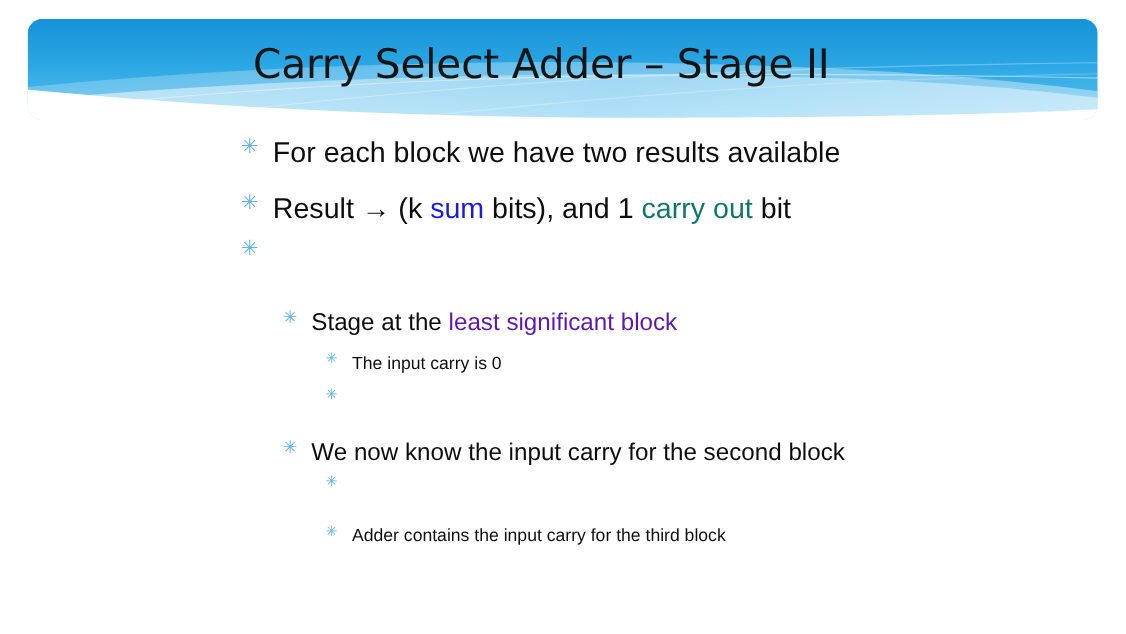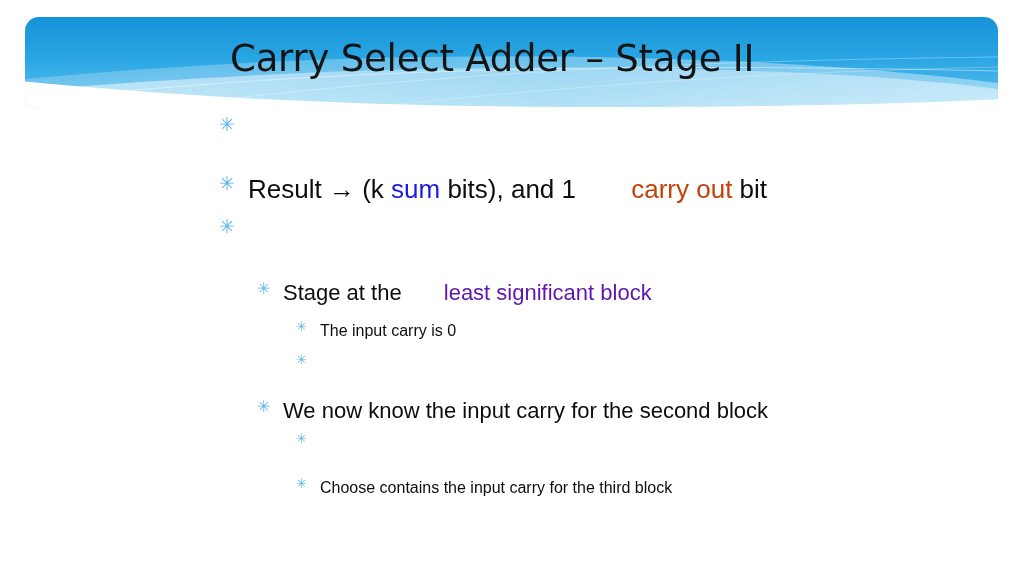--- a/index.html
+++ b/index.html
@@ -135,22 +135,22 @@
     position: relative;
     top: 3px;
   }
 
   
   .gap-before-l2 { margin-top: 5px; }
   .gap-before-l3 { margin-top: 1px; }
 
   
   .c-blue   { color: #1a1ae0; margin-top: 32px; }
-  .c-red    { color: #c2410c; margin-left: 48px; }
-  .c-purple { color: #5f16b0; margin-left: 36px; }
+  .c-red    { color: #0f766e; }
+  .c-purple { color: #5f16b0; }
 
   
   #slide-number {
     position: absolute;
     left: 975px;
     top: 580px;
     width: 40px;
     font-size: 13px;
     line-height: 16px;
     color: #5a5a5a;
@@ -199,20 +199,21 @@
       </g>
     </svg>
   </div>
 
   <div id="slide-title">Carry Select Adder – Stage II</div>
 
   <div id="body">
 
     <div class="bullet-row lvl1">
       <span class="bullet-mark">✳</span>
+      <span class="bullet-text">For each block we have two results available</span>
     </div>
 
     <div class="bullet-row lvl1">
       <span class="bullet-mark">✳</span>
       <span class="bullet-text"><span>Result → (k </span><span class="c-blue">sum</span><span> bits), and 1 </span><span class="c-red">carry out</span><span> bit</span></span>
     </div>
 
     <div class="bullet-row lvl1">
       <span class="bullet-mark">✳</span>
     </div>
@@ -235,20 +236,20 @@
       <span class="bullet-mark">✳</span>
       <span class="bullet-text">We now know the input carry for the second block</span>
     </div>
 
     <div class="bullet-row lvl3 gap-before-l3">
       <span class="bullet-mark">✳</span>
     </div>
 
     <div class="bullet-row lvl3">
       <span class="bullet-mark">✳</span>
-      <span class="bullet-text">Choose contains the input carry for the third block</span>
+      <span class="bullet-text">Adder contains the input carry for the third block</span>
     </div>
 
   </div>
 
   <div id="slide-number">22</div>
 
 </div>
 
 </body></html>

